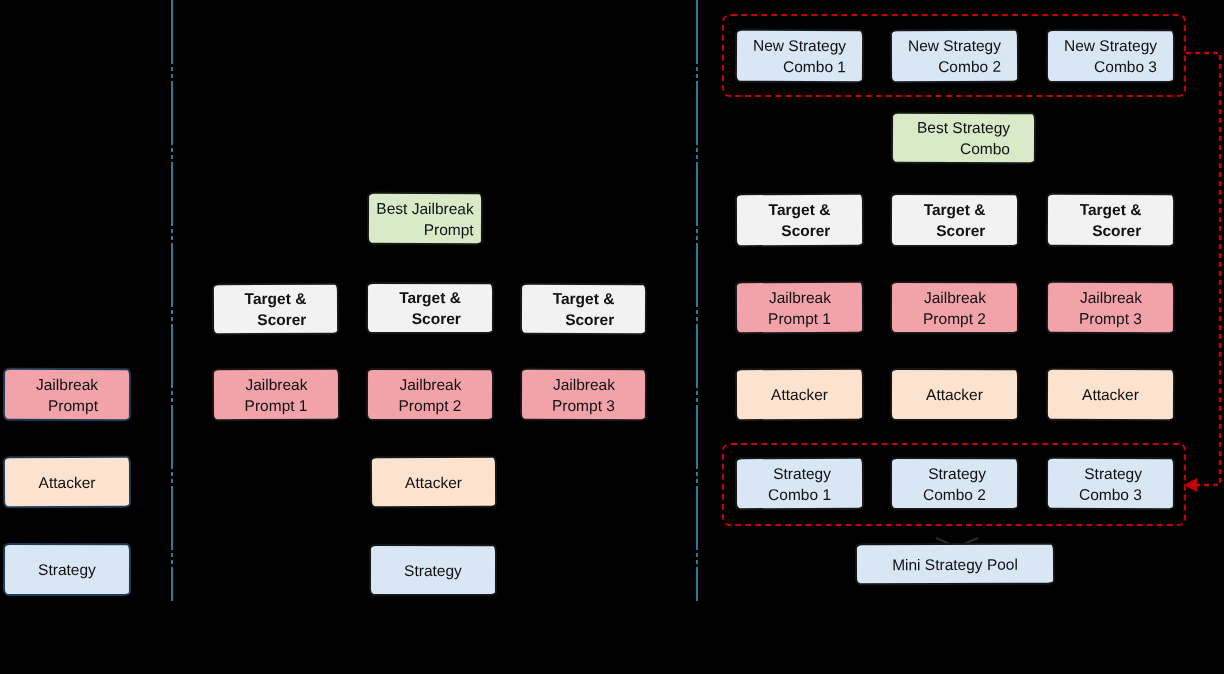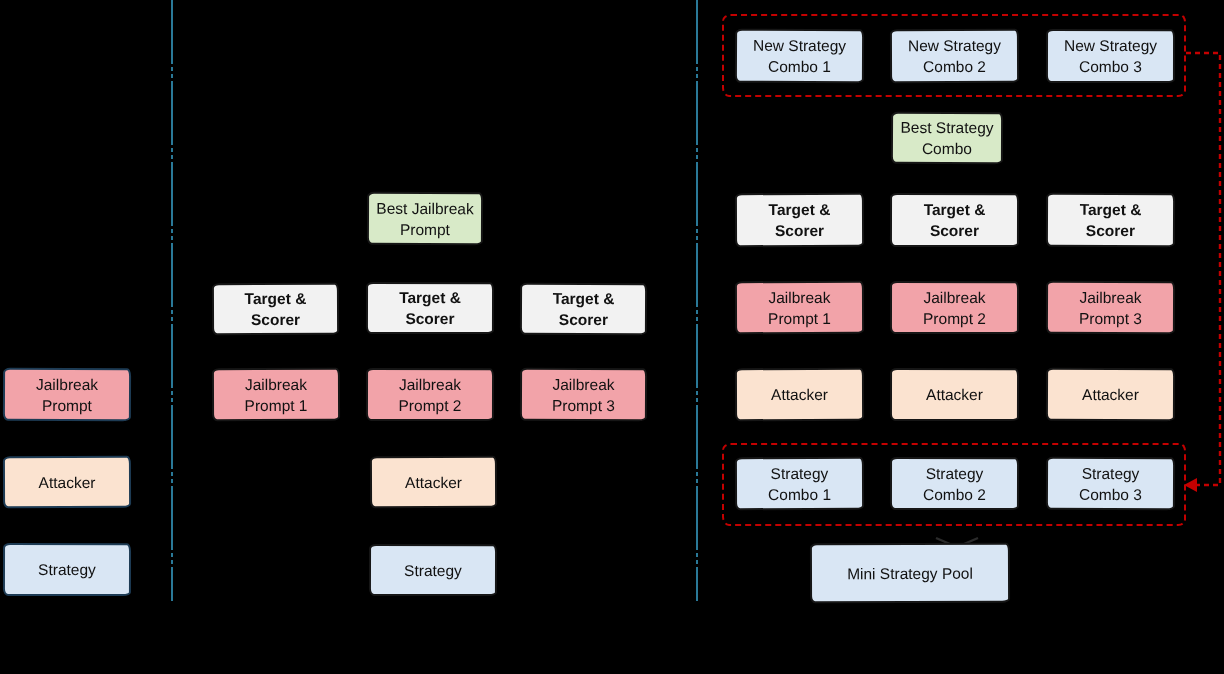--- a/index.html
+++ b/index.html
@@ -1,21 +1,21 @@
 <!DOCTYPE html>
 <html style="--background: #000000; --text: #111111; --pink: #f2a3a9; --peach: #fbe3d0; --blue: #d9e6f4; --green: #d8eac8; --gray: #f2f2f2; --red-accent: #c40000; --divider-teal: #2a7998; --box-border: #161616; --left-border: #1d3b54;"><head>
 <meta charset="utf-8">
 <style>
   html,body{margin:0;padding:0;background:#000;}
   body{width:1224px;height:674px;overflow:hidden;font-family:"Liberation Sans",sans-serif;}
   #canvas{position:relative;width:1224px;height:674px;background:var(--background,#000);}
   #overlay{position:absolute;left:0;top:0;width:1224px;height:674px;pointer-events:none;}
   .node{
     position:absolute;box-sizing:border-box;
-    display:flex;align-items:center;justify-content:center;text-align:center;
+    display:flex;align-items:center;justify-content:center;text-align:right;
     border:2.2px solid var(--box-border,#161616);
     border-radius:7px 4px 8px 5px / 5px 8px 4px 7px;
     color:var(--text,#111);font-size:15.5px;line-height:21px;
   }
   .node .label{white-space:pre-line;}
   .node.navy{border-color:var(--left-border,#1d3b54);border-width:2.6px;}
   .r0{transform:rotate(.25deg);} .r1{transform:rotate(-.2deg);} .r2{transform:rotate(.12deg);}
   .fill-pink{background:var(--pink,#f2a3a9);}
   .fill-peach{background:var(--peach,#fbe3d0);}
   .fill-blue{background:var(--blue,#d9e6f4);}
@@ -92,21 +92,21 @@
 Combo 1</span>
       </div>
       <div class="node fill-blue r1" style="left: 890px; top: 29px; width: 129px; height: 54px;">
         <span class="label">New Strategy
 Combo 2</span>
       </div>
       <div class="node fill-blue r2" style="left: 1046px; top: 29px; width: 129px; height: 54px;">
         <span class="label">New Strategy
 Combo 3</span>
       </div>
-      <div class="node fill-green r0" style="left: 891px; top: 112px; width: 112px; height: 52px;">
+      <div class="node fill-green r0" style="left: 891px; top: 112px; width: 145px; height: 52px;">
         <span class="label">Best Strategy
 Combo</span>
       </div>
       <div class="node fill-gray r1" style="left: 735px; top: 193px; width: 129px; height: 54px;">
         <span class="label">Target &amp;
 Scorer</span>
       </div>
       <div class="node fill-gray r2" style="left: 890px; top: 193px; width: 129px; height: 54px;">
         <span class="label">Target &amp;
 Scorer</span>
@@ -141,17 +141,17 @@
 Combo 1</span>
       </div>
       <div class="node fill-blue r2" style="left: 890px; top: 457px; width: 129px; height: 53px;">
         <span class="label">Strategy
 Combo 2</span>
       </div>
       <div class="node fill-blue r0" style="left: 1046px; top: 457px; width: 129px; height: 53px;">
         <span class="label">Strategy
 Combo 3</span>
       </div>
-      <div class="node fill-blue r1" style="left: 810px; top: 543px; width: 200px; height: 60px;">
+      <div class="node fill-blue r1" style="left: 855px; top: 543px; width: 200px; height: 42px;">
         <span class="label">Mini Strategy Pool</span>
       </div>
     </div>
 </div>
 
 </body></html>

